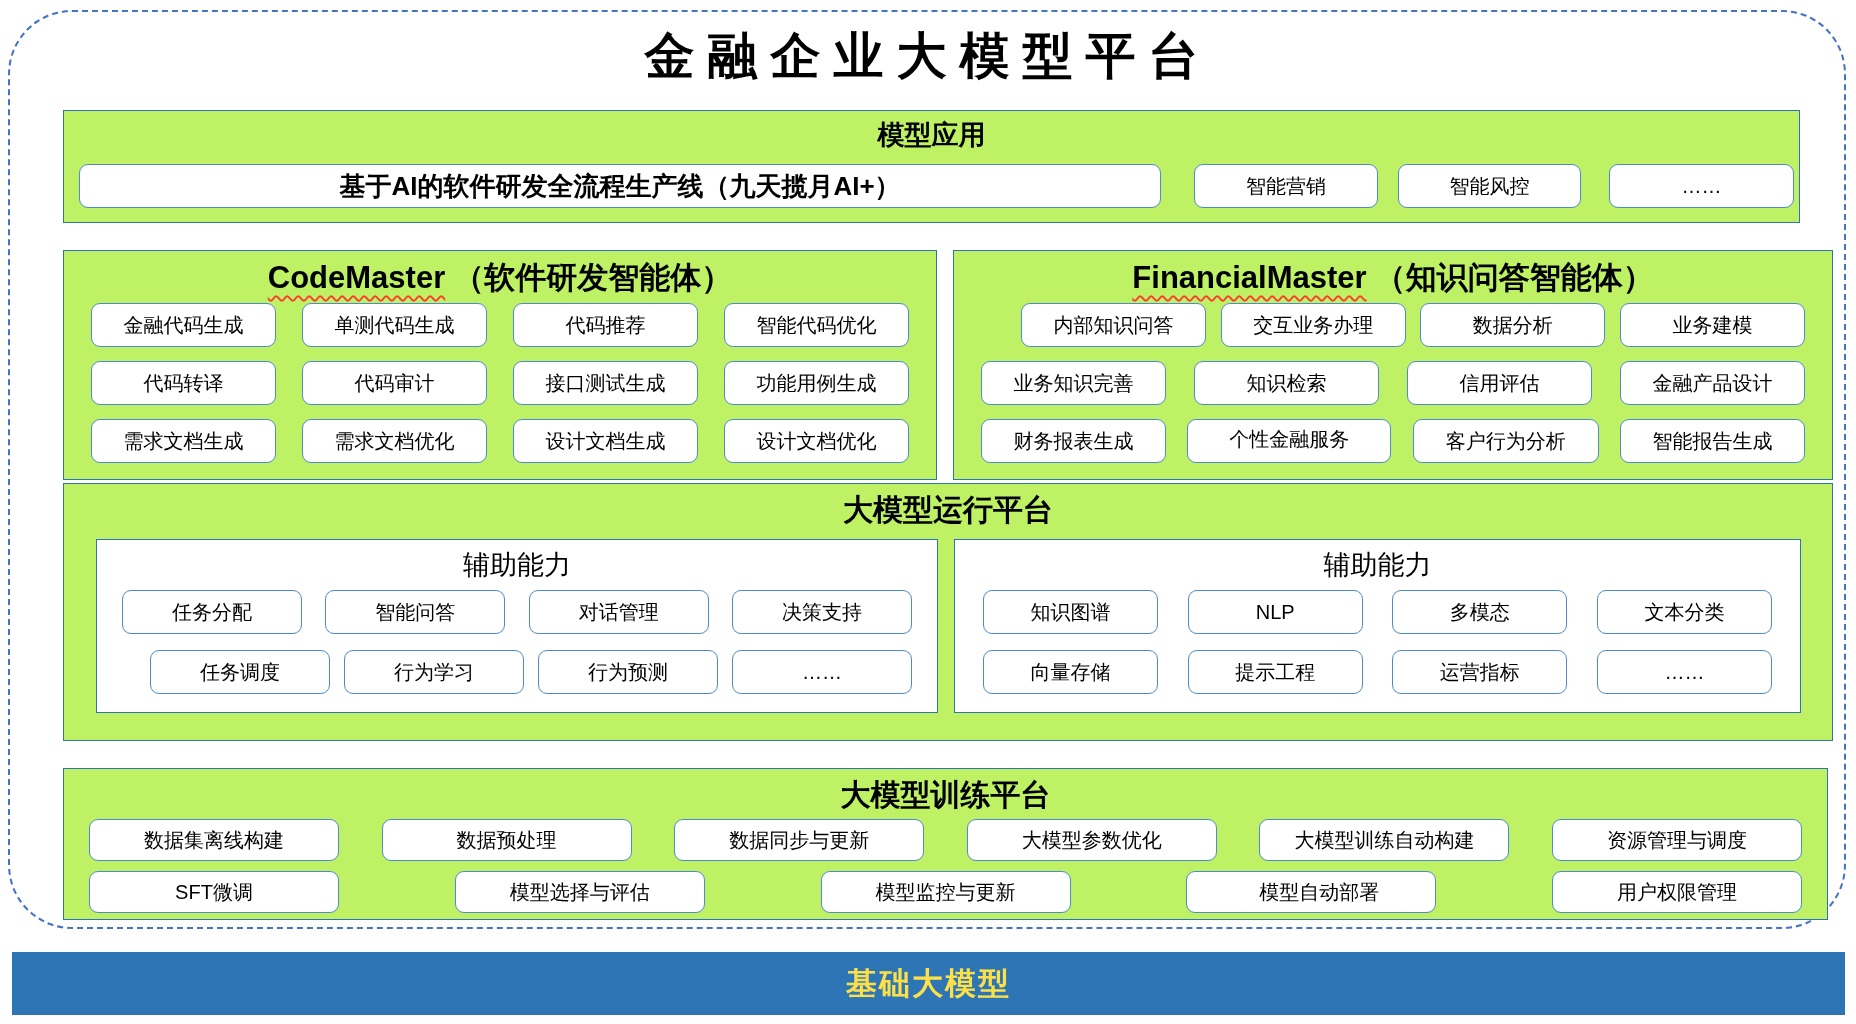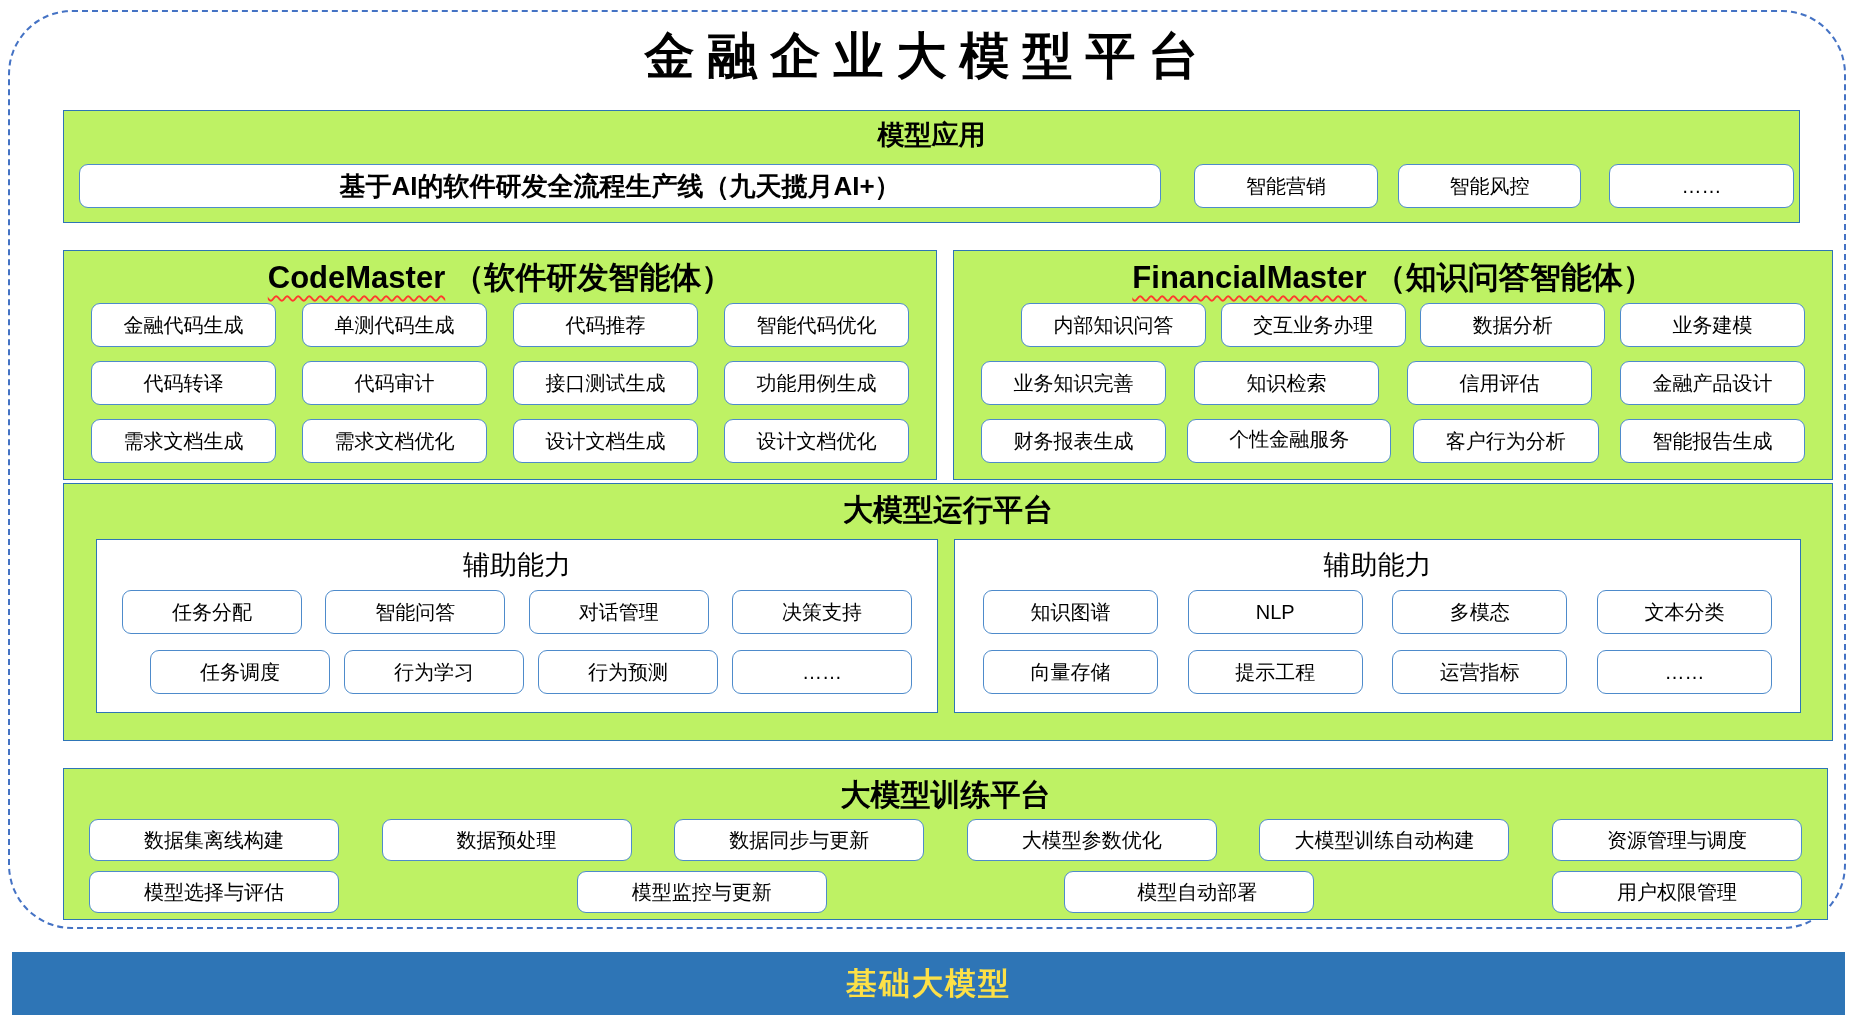--- a/index.html
+++ b/index.html
@@ -159,20 +159,21 @@
   <div class="sec-label big">大模型训练平台</div>
   <div class="frow" style="left:25px;right:25px;top:50px;height:42px;">
     <div class="box" style="width:250px;height:42px;">数据集离线构建</div>
     <div class="box" style="width:250px;height:42px;">数据预处理</div>
     <div class="box" style="width:250px;height:42px;">数据同步与更新</div>
     <div class="box" style="width:250px;height:42px;">大模型参数优化</div>
     <div class="box" style="width:250px;height:42px;">大模型训练自动构建</div>
     <div class="box" style="width:250px;height:42px;">资源管理与调度</div>
   </div>
   <div class="frow" style="left:25px;right:25px;top:102px;height:42px;">
+    <div class="box" style="width:250px;height:42px;">SFT微调</div>
     <div class="box" style="width:250px;height:42px;">模型选择与评估</div>
     <div class="box" style="width:250px;height:42px;">模型监控与更新</div>
     <div class="box" style="width:250px;height:42px;padding-left:16px;">模型自动部署</div>
     <div class="box" style="width:250px;height:42px;">用户权限管理</div>
   </div>
 </section>
 
 <div class="bluebar">
   <span>基础大模型</span>
 </div>

